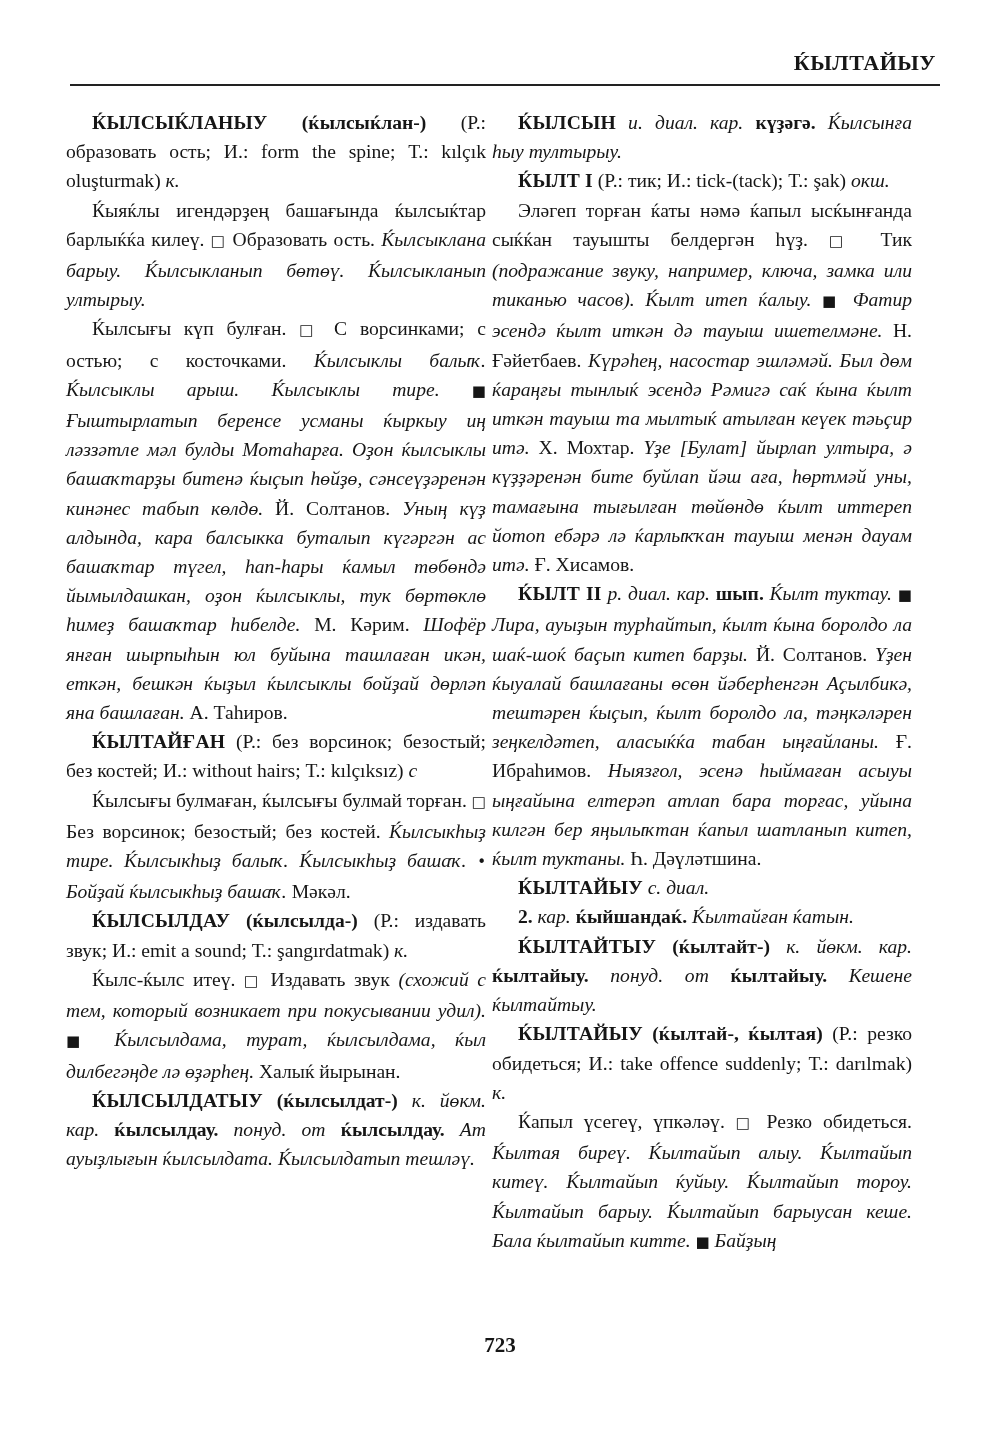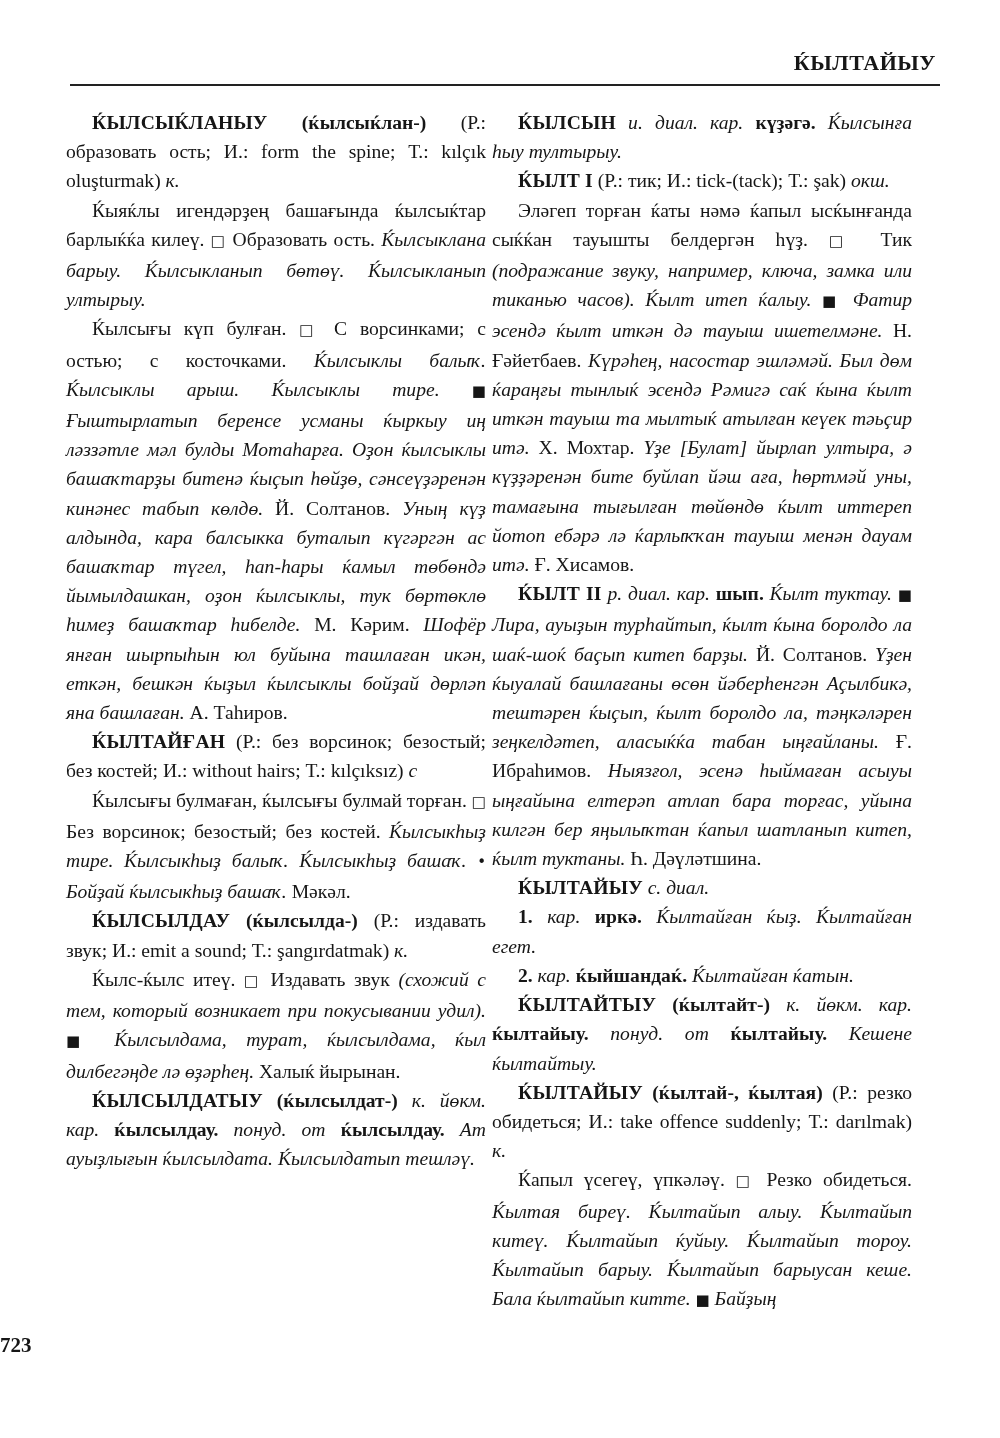--- a/index.html
+++ b/index.html
@@ -11,21 +11,21 @@
   .col { position: absolute; top: 108px; width: 420px; font-size: 19.6px; line-height: 29.2px;
          text-align: justify; hyphens: manual; }
   .col-left { left: 66px; }
   .col-right { left: 492px; }
   .entry { margin: 0; text-indent: 0; }
   .entry .p { display: block; text-indent: 26px; }
   .b { font-weight: bold; }
   .i { font-style: italic; }
   .hw { font-weight: bold; letter-spacing: 0.2px; }
   .mk { font-family: "DejaVu Sans", sans-serif; font-size: 15px; }
-  .page-number { position: absolute; top: 1333px; left: 0; width: 1000px; 
+  .page-number { position: absolute; top: 1333px; left: 0; width: 1000px; text-align: center;
          font-size: 21px; font-weight: bold; }
 </style>
 </head>
 <body>
 
 <div class="running-head">ЌЫЛТАЙЫУ</div>
 <div class="rule"></div>
 
 <div class="col col-left">
     <div class="entry">
@@ -53,21 +53,20 @@
     </div>
     <div class="entry">
       <span class="p"><span class="hw">ЌЫЛТ I</span><span> (Р.: тик; И.: tick-(tack); Т.: şak) </span><span class="i">окш.</span></span>
       <span class="p"><span>Эләгеп торған ќаты нәмә ќапыл ысќынғанда сыќќан тауышты белдергән һүҙ. </span><span class="mk">□</span><span> Тик </span><span class="i">(подражание звуку, например, ключа, замка или тиканью часов). Ќылт итеп ќалыу. </span><span class="mk">■</span><span class="i"> Фатир эсендә ќылт иткән дә тауыш ишетелмәне. </span><span>Н. Ғәйетбаев. </span><span class="i">Күрәһең, насостар эшләмәй. Был дөм ќараңғы тынлыќ эсендә Рәмигә саќ ќына ќылт иткән тауыш та мылтыќ атылған кеүек тәьҫир итә. </span><span>Х. Мохтар. </span><span class="i">Үҙе [Булат] йырлап ултыра, ә күҙҙәренән бите буйлап йәш аға, һөртмәй уны, тамағына тығылған төйөндө ќылт иттереп йотоп ебәрә лә ќарлыҡҡан тауыш менән дауам итә. </span><span>Ғ. Хисамов.</span></span>
     </div>
     <div class="entry">
       <span class="p"><span class="hw">ЌЫЛТ II</span><span class="i"> р. диал. кар. </span><span class="b">шып.</span><span class="i"> Ќылт туктау. </span><span class="mk">■</span><span class="i"> Лира, ауыҙын турһайтып, ќылт ќына боролдо ла шаќ-шоќ баҫып китеп барҙы. </span><span>Й. Солтанов. </span><span class="i">Үҙен ќыуалай башлағаны өсөн йәберһенгән Аҫылбикә, тештәрен ќыҫып, ќылт боролдо ла, тәңкәләрен зеңкелдәтеп, аласыќќа табан ыңғайланы. </span><span>Ғ. Ибраһимов. </span><span class="i">Ныязғол, эсенә һыймаған асыуы ыңғайына елтерәп атлап бара торғас, уйына килгән бер яңылыҡтан ќапыл шатланып китеп, ќылт туктаны. </span><span>Һ. Дәүләтшина.</span></span>
     </div>
     <div class="entry">
       <span class="p"><span class="hw">ЌЫЛТАЙЫУ</span><span class="i"> с. диал.</span></span>
-      <span class="p"><span class="b">1. </span><span class="i"> кар. </span><span class="b">иркә.</span><span class="i"> Ќылтайған ќыҙ. Ќылтайған егет.</span></span>
       <span class="p"><span class="b">2. </span><span class="i"> кар. </span><span class="b">ќыйшандаќ.</span><span class="i"> Ќылтайған ќатын.</span></span>
     </div>
     <div class="entry">
       <span class="p"><span class="hw">ЌЫЛТАЙТЫУ</span><span class="b"> (ќылтайт-)</span><span class="i"> к. йөкм. кар. </span><span class="b">ќылтайыу.</span><span class="i"> понуд. от </span><span class="b">ќылтайыу.</span><span class="i"> Кешене ќылтайтыу.</span></span>
     </div>
     <div class="entry">
       <span class="p"><span class="hw">ЌЫЛТАЙЫУ</span><span class="b"> (ќылтай-, ќылтая)</span><span> (Р.: резко обидеться; И.: take offence suddenly; Т.: darılmak) </span><span class="i">к.</span></span>
       <span class="p"><span>Ќапыл үсегеү, үпкәләү. </span><span class="mk">□</span><span> Резко обидеться. </span><span class="i">Ќылтая биреү. Ќылтайып алыу. Ќылтайып китеү. Ќылтайып ќуйыу. Ќылтайып тороу. Ќылтайып барыу. Ќылтайып барыусан кеше. Бала ќылтайып китте. </span><span class="mk">■</span><span class="i"> Байҙың</span></span>
     </div>
   </div>

